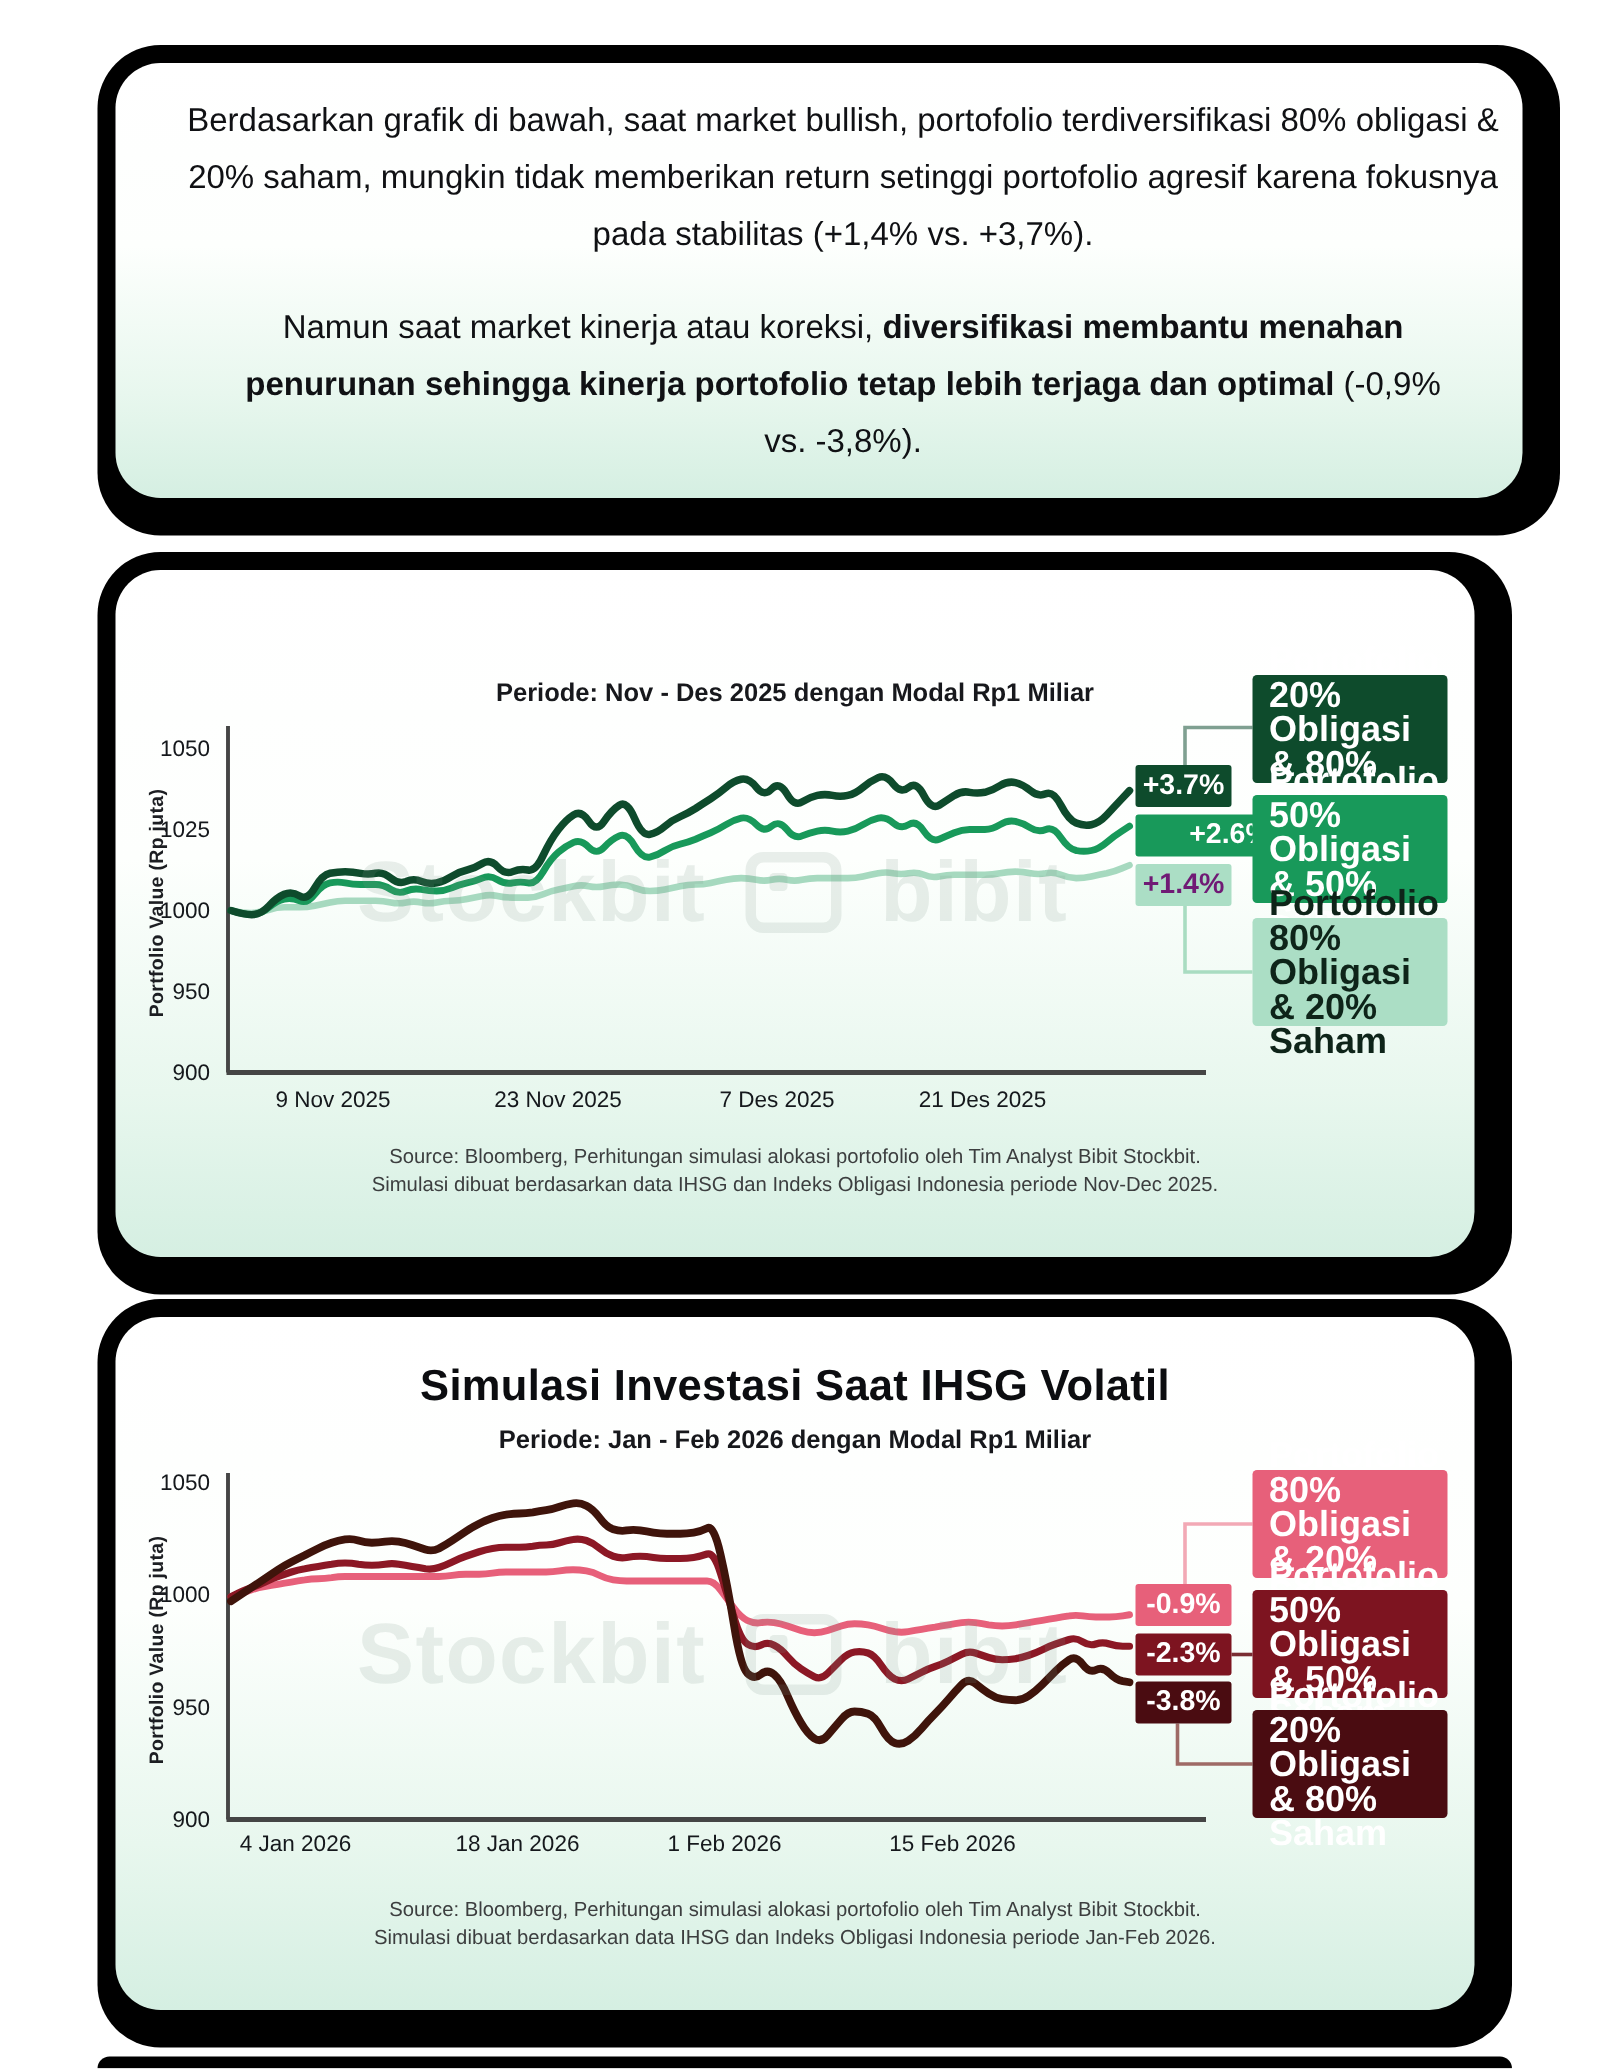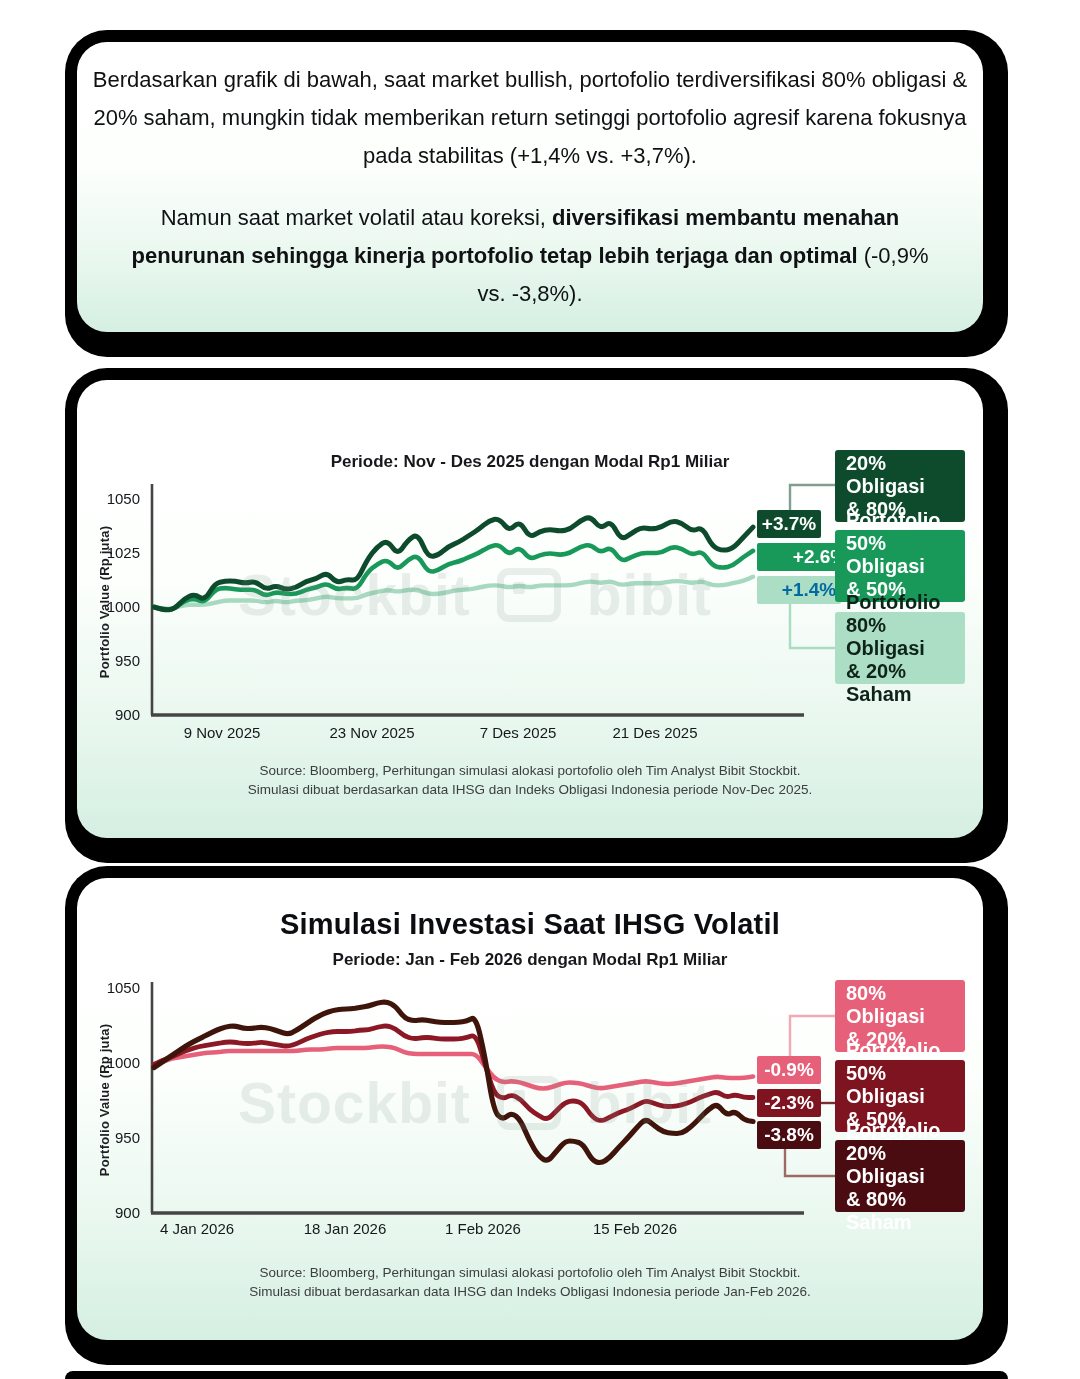--- a/index.html
+++ b/index.html
@@ -3,42 +3,42 @@
 <meta charset="utf-8">
 <style>
   html,body{margin:0;padding:0;background:#ffffff;}
   .page{position:relative;width:1080px;height:1379px;background:#ffffff;overflow:hidden;
         font-family:"Liberation Sans",sans-serif;color:#101114;}
   .shell{position:absolute;background:#000;border-radius:42px;padding:12px 25px 25px 12px;}
   .card{position:relative;border-radius:30px;
         background:linear-gradient(180deg,#ffffff 0%,#fdfffd 42%,#e8f7ee 76%,#d5efe2 100%);}
   .shell-a{left:65px;top:30px;}
   .card-a{width:906px;height:290px;display:flex;flex-direction:column;align-items:center;
-          justify-content:center;gap:24px;text-align:center;}
+          justify-content:center;gap:24px;text-align:center;padding-left:32px;}
   .card-a p{margin:0;font-size:22px;line-height:38px;color:#101114;}
   .p1{max-width:900px;}
   .p2{max-width:812px;}
   .p2 b{font-weight:700;}
   .shell-b{left:65px;top:368px;}
   .shell-c{left:65px;top:866px;}
   .card-chart{width:906px;height:458px;}
   .card-c{height:462px;}
   .chart-title{position:absolute;top:30px;left:0;width:100%;text-align:center;
                font-size:29px;font-weight:700;color:#0c0d10;letter-spacing:.2px;}
   .chart-sub{position:absolute;top:72px;left:0;width:100%;text-align:center;
              font-size:17px;font-weight:700;color:#17181c;}
   .ylabel{position:absolute;left:27px;top:222px;transform:translate(-50%,-50%) rotate(-90deg);
           font-size:13px;font-weight:700;color:#1c1e22;letter-spacing:.2px;white-space:nowrap;}
   svg.chart{position:absolute;left:0;top:0;}
   .ticklab{font-family:"Liberation Sans",sans-serif;font-size:15px;fill:#15181c;}
   .badge{position:absolute;left:680px;width:64px;height:28px;display:flex;align-items:center;
          justify-content:center;font-size:19px;font-weight:700;border-radius:2px;z-index:3;}
   .legendbox{position:absolute;left:758px;width:130px;height:72px;border-radius:3px;
              display:flex;flex-direction:column;justify-content:center;padding:4px 11px;
-             box-sizing:border-box;font-size:20px;font-weight:600;line-height:23px;z-index:3;}
+             box-sizing:border-box;font-size:24px;font-weight:600;line-height:23px;z-index:3;}
   .b0{top:130px}.b1{top:163px}.b2{top:196px}
   .card-c .b0{top:178px}.card-c .b1{top:211px}.card-c .b2{top:243px}
   .g0{top:70px}.g1{top:150px}.g2{top:232px}
   .card-c .g0{top:102px}.card-c .g1{top:182px}.card-c .g2{top:262px}
   .src{position:absolute;left:8px;width:890px;text-align:center;font-size:13.5px;
        line-height:18.5px;color:#3c3e3f;}
   .card-b .src{top:382px;}
   .card-c .src{top:386px;}
   .watermark{position:absolute;left:88px;top:182px;width:620px;display:flex;align-items:center;
              justify-content:center;gap:26px;color:rgba(125,150,138,0.16);font-size:57px;
@@ -52,21 +52,21 @@
              border-radius:26px 26px 0 0;}
 </style>
 </head>
 <body>
 
 <div class="page">
 
   <div class="shell shell-a">
     <div class="card card-a">
       <p class="p1">Berdasarkan grafik di bawah, saat market bullish, portofolio terdiversifikasi 80% obligasi &amp; 20% saham, mungkin tidak memberikan return setinggi portofolio agresif karena fokusnya pada stabilitas (+1,4% vs. +3,7%).</p>
-      <p class="p2"><span>Namun saat market volatil atau koreksi, </span><b>diversifikasi membantu menahan penurunan sehingga kinerja portofolio tetap lebih terjaga dan optimal</b><span> (-0,9% vs. -3,8%).</span></p>
+      <p class="p2"><span>Namun saat market kinerja atau koreksi, </span><b>diversifikasi membantu menahan penurunan sehingga kinerja portofolio tetap lebih terjaga dan optimal</b><span> (-0,9% vs. -3,8%).</span></p>
     </div>
   </div>
 
   <div class="shell shell-b">
     <div class="card card-chart card-b">
       <div class="watermark">
         <span>Stockbit</span>
         <span class="wm-icon"></span>
         <span>bibit</span>
       </div>
@@ -86,21 +86,21 @@
           <text x="145" y="358" text-anchor="middle" class="ticklab">9 Nov 2025</text>
           <text x="295" y="358" text-anchor="middle" class="ticklab">23 Nov 2025</text>
           <text x="441" y="358" text-anchor="middle" class="ticklab">7 Des 2025</text>
           <text x="578" y="358" text-anchor="middle" class="ticklab">21 Des 2025</text>
           <path d="M77.0,227.0 Q87.2,229.2 92.2,228.6 Q97.3,228.1 102.4,226.5 Q107.5,224.8 112.5,224.8 Q117.6,224.8 122.7,224.8 Q127.8,224.8 132.8,223.8 Q137.9,222.7 143.0,221.6 Q148.1,220.5 153.1,220.5 Q158.2,220.5 163.3,220.5 Q168.4,220.5 173.4,220.5 Q178.5,220.5 183.6,221.6 Q188.7,222.7 193.8,221.6 Q198.8,220.5 203.9,221.6 Q209.0,222.7 214.1,221.6 Q219.1,220.5 224.2,220.5 Q229.3,220.5 234.4,219.4 Q239.4,218.4 244.5,217.3 Q249.6,216.2 254.7,217.3 Q259.7,218.4 264.8,218.4 Q269.9,218.4 275.0,218.4 Q280.1,218.4 285.1,216.2 Q290.2,214.0 295.3,213.0 Q300.4,211.9 305.4,210.8 Q310.5,209.7 315.6,210.8 Q320.7,211.9 325.7,210.8 Q330.8,209.7 335.9,209.7 Q341.0,209.7 346.0,211.9 Q351.1,214.0 356.2,214.0 Q361.3,214.0 366.3,213.0 Q371.4,211.9 376.5,210.8 Q381.6,209.7 386.7,209.7 Q391.7,209.7 396.8,208.6 Q401.9,207.6 407.0,206.5 Q412.0,205.4 417.1,205.4 Q422.2,205.4 427.3,206.5 Q432.3,207.6 437.4,206.5 Q442.5,205.4 447.6,206.5 Q452.6,207.6 457.7,206.5 Q462.8,205.4 467.9,205.4 Q472.9,205.4 478.0,205.4 Q483.1,205.4 488.2,205.4 Q493.3,205.4 498.3,204.3 Q503.4,203.2 508.5,202.2 Q513.6,201.1 518.6,202.2 Q523.7,203.2 528.8,202.2 Q533.9,201.1 538.9,203.2 Q544.0,205.4 549.1,204.3 Q554.2,203.2 559.2,203.2 Q564.3,203.2 569.4,203.2 Q574.5,203.2 579.6,203.2 Q584.6,203.2 589.7,202.2 Q594.8,201.1 599.9,201.1 Q604.9,201.1 610.0,202.2 Q615.1,203.2 620.2,202.2 Q625.2,201.1 630.3,203.2 Q635.4,205.4 640.5,205.4 Q645.5,205.4 650.6,204.3 Q655.7,203.2 660.8,202.2 Q665.8,201.1 670.9,198.9 L676.0,196.8" stroke="#a6d9bf" stroke-width="4.4" fill="none" stroke-linecap="round" stroke-linejoin="round"></path>
           <path d="M77.0,227.0 Q87.2,230.2 92.2,229.7 Q97.3,229.2 102.4,224.8 Q107.5,220.5 112.5,219.4 Q117.6,218.4 122.7,220.5 Q127.8,222.7 132.8,216.2 Q137.9,209.7 143.0,208.6 Q148.1,207.6 153.1,208.6 Q158.2,209.7 163.3,209.7 Q168.4,209.7 173.4,209.7 Q178.5,209.7 183.6,213.0 Q188.7,216.2 193.8,214.0 Q198.8,211.9 203.9,213.0 Q209.0,214.0 214.1,214.0 Q219.1,214.0 224.2,211.9 Q229.3,209.7 234.4,208.6 Q239.4,207.6 244.5,205.4 Q249.6,203.2 254.7,206.5 Q259.7,209.7 264.8,208.6 Q269.9,207.6 275.0,208.6 Q280.1,209.7 285.1,201.1 Q290.2,192.4 295.3,188.1 Q300.4,183.8 305.4,181.6 Q310.5,179.5 315.6,184.9 Q320.7,190.3 325.7,184.9 Q330.8,179.5 335.9,177.3 Q341.0,175.2 346.0,183.8 Q351.1,192.4 356.2,191.4 Q361.3,190.3 366.3,187.0 Q371.4,183.8 376.5,182.7 Q381.6,181.6 386.7,179.5 Q391.7,177.3 396.8,175.2 Q401.9,173.0 407.0,169.8 Q412.0,166.5 417.1,165.4 Q422.2,164.4 427.3,169.8 Q432.3,175.2 437.4,170.8 Q442.5,166.5 447.6,173.0 Q452.6,179.5 457.7,177.3 Q462.8,175.2 467.9,174.1 Q472.9,173.0 478.0,174.1 Q483.1,175.2 488.2,174.1 Q493.3,173.0 498.3,169.8 Q503.4,166.5 508.5,165.4 Q513.6,164.4 518.6,168.7 Q523.7,173.0 528.8,169.8 Q533.9,166.5 538.9,174.1 Q544.0,181.6 549.1,179.5 Q554.2,177.3 559.2,175.2 Q564.3,173.0 569.4,173.0 Q574.5,173.0 579.6,173.0 Q584.6,173.0 589.7,169.8 Q594.8,166.5 599.9,167.6 Q604.9,168.7 610.0,171.9 Q615.1,175.2 620.2,173.0 Q625.2,170.8 630.3,178.4 Q635.4,186.0 640.5,187.0 Q645.5,188.1 650.6,187.0 Q655.7,186.0 660.8,181.6 Q665.8,177.3 670.9,174.1 L676.0,170.8" stroke="#18995a" stroke-width="4.6" fill="none" stroke-linecap="round" stroke-linejoin="round"></path>
           <path d="M77.0,227.0 Q87.2,230.2 92.2,229.7 Q97.3,229.2 102.4,223.8 Q107.5,218.4 112.5,216.2 Q117.6,214.0 122.7,217.3 Q127.8,220.5 132.8,211.9 Q137.9,203.2 143.0,202.2 Q148.1,201.1 153.1,201.1 Q158.2,201.1 163.3,202.2 Q168.4,203.2 173.4,202.2 Q178.5,201.1 183.6,205.4 Q188.7,209.7 193.8,207.6 Q198.8,205.4 203.9,207.6 Q209.0,209.7 214.1,208.6 Q219.1,207.6 224.2,204.3 Q229.3,201.1 234.4,200.0 Q239.4,198.9 244.5,195.7 Q249.6,192.4 254.7,197.8 Q259.7,203.2 264.8,201.1 Q269.9,198.9 275.0,200.0 Q280.1,201.1 285.1,190.3 Q290.2,179.5 295.3,173.0 Q300.4,166.5 305.4,163.3 Q310.5,160.0 315.6,167.6 Q320.7,175.2 325.7,167.6 Q330.8,160.0 335.9,156.8 Q341.0,153.6 346.0,165.4 Q351.1,177.3 356.2,176.2 Q361.3,175.2 366.3,170.8 Q371.4,166.5 376.5,164.4 Q381.6,162.2 386.7,159.0 Q391.7,155.7 396.8,152.5 Q401.9,149.2 407.0,144.9 Q412.0,140.6 417.1,139.5 Q422.2,138.4 427.3,144.9 Q432.3,151.4 437.4,146.0 Q442.5,140.6 447.6,149.2 Q452.6,157.9 457.7,154.6 Q462.8,151.4 467.9,150.3 Q472.9,149.2 478.0,150.3 Q483.1,151.4 488.2,150.3 Q493.3,149.2 498.3,144.9 Q503.4,140.6 508.5,138.4 Q513.6,136.3 518.6,142.8 Q523.7,149.2 528.8,144.9 Q533.9,140.6 538.9,150.3 Q544.0,160.0 549.1,156.8 Q554.2,153.6 559.2,150.3 Q564.3,147.1 569.4,148.2 Q574.5,149.2 579.6,148.2 Q584.6,147.1 589.7,143.8 Q594.8,140.6 599.9,141.7 Q604.9,142.8 610.0,147.1 Q615.1,151.4 620.2,149.2 Q625.2,147.1 630.3,156.8 Q635.4,166.5 640.5,168.7 Q645.5,170.8 650.6,169.8 Q655.7,168.7 660.8,163.3 Q665.8,157.9 670.9,152.5 L676.0,147.1" stroke="#0e4b2c" stroke-width="5" fill="none" stroke-linecap="round" stroke-linejoin="round"></path>
         </svg>
       <div class="badge b0" style="background: rgb(14, 75, 44); color: rgb(255, 255, 255);">+3.7%</div>
       <div class="badge b1" style="background: rgb(24, 153, 90); color: rgb(255, 255, 255); padding-left: 31px;">+2.6%</div>
-      <div class="badge b2" style="background: rgb(171, 222, 197); color: #0369a1; padding-left: 20px;">+1.4%</div>
+      <div class="badge b2" style="background: rgb(171, 222, 197); color: #701a75;">+1.4%</div>
       <div class="legendbox g0" style="background: rgb(14, 75, 44); color: rgb(255, 255, 255);">
         <span>Portofolio</span>
         <span>20% Obligasi</span>
         <span>&amp; 80% Saham</span>
       </div>
       <div class="legendbox g1" style="background: rgb(24, 153, 90); color: rgb(255, 255, 255);">
         <span>Portofolio</span>
         <span>50% Obligasi</span>
         <span>&amp; 50% Saham</span>
       </div>

